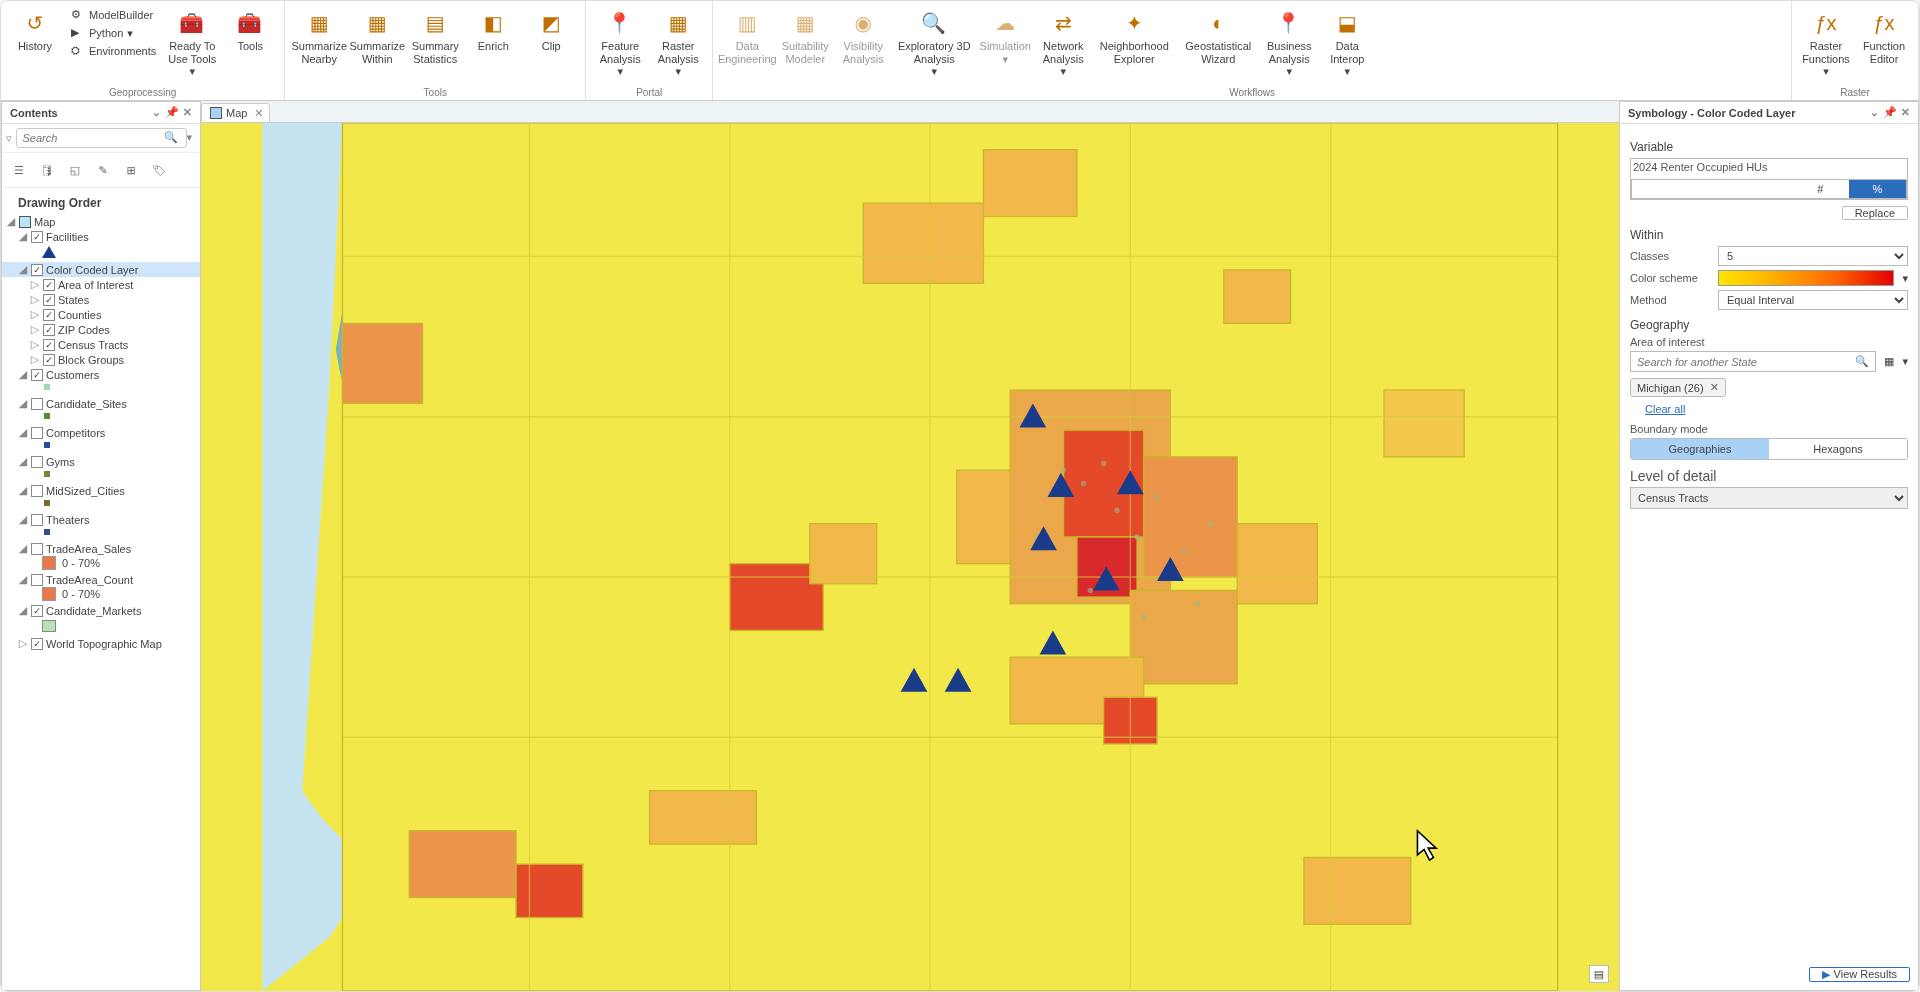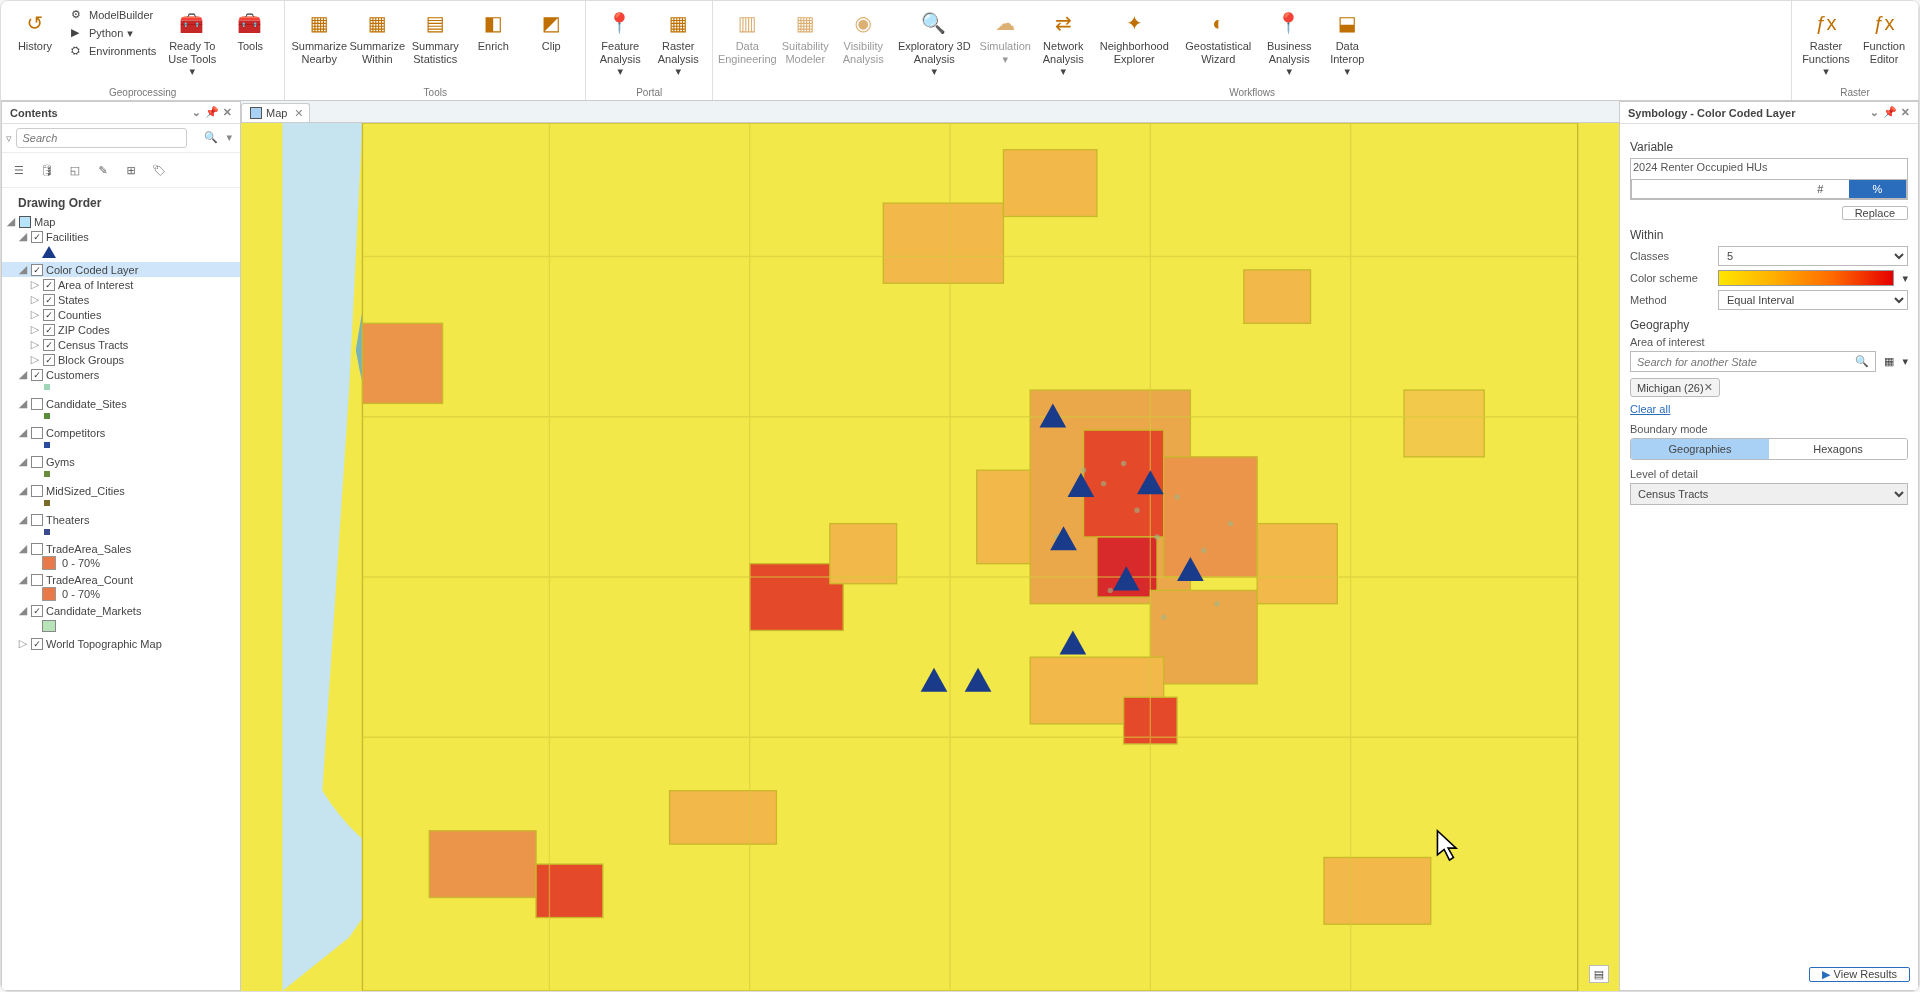--- a/index.html
+++ b/index.html
@@ -13,21 +13,21 @@
 .ricon{width:28px;height:28px;margin-bottom:3px;display:flex;align-items:center;justify-content:center;font-size:20px;color:#c07000}
 .rbtn span.lbl{display:block}
 .small-stack{display:flex;flex-direction:column;gap:2px;padding:2px}
 .srow{display:flex;align-items:center;gap:4px;font-size:11px;padding:1px 4px;cursor:pointer;border-radius:3px}
 .sicon{width:14px;height:14px;display:inline-block}
 .main{display:flex;height:calc(100% - 100px)}
 .pane{background:#fff;border:1px solid #ccc;display:flex;flex-direction:column}
 .pane-head{display:flex;align-items:center;justify-content:space-between;padding:4px 8px;border-bottom:1px solid #e0e0e0;font-size:13px;font-weight:600;color:#555}
 .pane-ctrls{display:flex;gap:4px}
 .pane-ctrls span{cursor:pointer;color:#888;font-size:11px}
-.contents{width:240px}
+.contents{width:200px}
 .search-row{display:flex;align-items:center;padding:4px;gap:4px;border-bottom:1px solid #eee}
 .search-row input{flex:1;border:1px solid #ccc;border-radius:3px;padding:3px 20px 3px 6px;font-size:11px;font-style:italic;color:#888}
 .toolbar{display:flex;gap:6px;padding:6px;border-bottom:1px solid #eee}
 .toolbar span{width:22px;height:22px;display:flex;align-items:center;justify-content:center;cursor:pointer;color:#666}
 .tree{flex:1;overflow:auto;padding:4px 0}
 .tree-h{font-weight:600;font-size:12px;padding:4px 16px}
 .titem{display:flex;align-items:center;gap:3px;padding:1px 0 1px 4px;cursor:pointer;white-space:nowrap}
 .titem.sel{background:#cfe6fa}
 .tcaret{width:10px;color:#888;text-align:center}
 .tcb{width:12px;height:12px;border:1px solid #888;display:inline-flex;align-items:center;justify-content:center;font-size:9px;background:#fff}
@@ -49,21 +49,21 @@
 .var-box{border:1px solid #bbb;padding:0;margin-bottom:4px}
 .var-box input{width:100%;border:none;font-size:11px;color:#555;padding:2px}
 .var-toggle{display:flex;border:1px solid #bbb}
 .var-toggle button{flex:1;border:none;background:#fff;padding:3px;cursor:pointer;font-size:11px}
 .var-toggle button.act{background:#2a6dbd;color:#fff}
 .btn{border:1px solid #bbb;background:#fff;padding:0 12px;cursor:pointer;border-radius:2px}
 .row{display:flex;align-items:center;margin:4px 0;gap:8px}
 .row label{width:80px;font-size:11px;color:#555}
 .row select,.row input{flex:1;border:1px solid #bbb;padding:2px 4px;font-size:11px;background:#fff}
 .gradient{flex:1;height:16px;border:1px solid #999;background:linear-gradient(90deg,#ffe600 0%,#ffb200 30%,#ff6a00 65%,#e60000 100%)}
-.chip{display:inline-flex;align-items:center;border:1px solid #bbb;background:#f3f3f3;padding:2px 6px;border-radius:3px;font-size:11px}
+.chip{display:inline-flex;align-items:center;gap:6px;border:1px solid #bbb;background:#f3f3f3;padding:2px 6px;border-radius:3px;font-size:11px}
 .chip .x{cursor:pointer;color:#666}
 .segbtns{display:flex;border:1px solid #bbb;border-radius:3px;overflow:hidden}
 .segbtns button{flex:1;border:none;padding:4px;cursor:pointer;background:#fff}
 .segbtns button.act{background:#a9d0f5}
 .vr{display:flex;justify-content:flex-end;padding:8px}
 .searchaoi{display:flex;border:1px solid #bbb}
 .searchaoi input{flex:1;border:none;padding:3px 6px;font-style:italic;font-size:11px;color:#888}
 .dim{opacity:.55}
 .lchk{width:12px;height:12px;background:#b7e3fb;border:1px solid #555;display:inline-block}
 .leg-row{display:flex;align-items:center;gap:6px;padding-left:40px;margin-bottom:2px}
@@ -459,28 +459,28 @@
           <input placeholder="Search for another State" style="">
           <span style="padding:3px 6px;color:#888">🔍</span>
         </div>
         <span>▦</span>
         <span>▾</span>
       </div>
       <div style="margin:6px 0"><span class="chip">
             <span>Michigan (26)</span>
             <span class="x">✕</span>
           </span></div>
-      <div style="margin:4px 0"><a href="#" style="color:#2a6dbd;font-size:11px">Clear all</a></div>
+      <div style="margin:4px 15px"><a href="#" style="color:#2a6dbd;font-size:11px">Clear all</a></div>
 
       <div style="font-size:11px;color:#555;margin:8px 0 3px 0">Boundary mode</div>
       <div class="segbtns">
         <button class="act">Geographies</button>
         <button>Hexagons</button>
       </div>
 
-      <div style="font-size:11px;color:#555;margin:8px 0 3px 0">Level of detail</div>
+      <div style="font-size:14px;color:#555;margin:8px 0 3px 0">Level of detail</div>
       <select style="width:100%;border:1px solid #bbb;padding:3px"><option>Census Tracts</option></select>
     </div>
     <div class="vr">
         <button class="btn" style="border-color:#2a6dbd;color:#2a6dbd">▶ <span>View Results</span></button>
       </div>
   </div>
 </div>
 
 </body></html>

